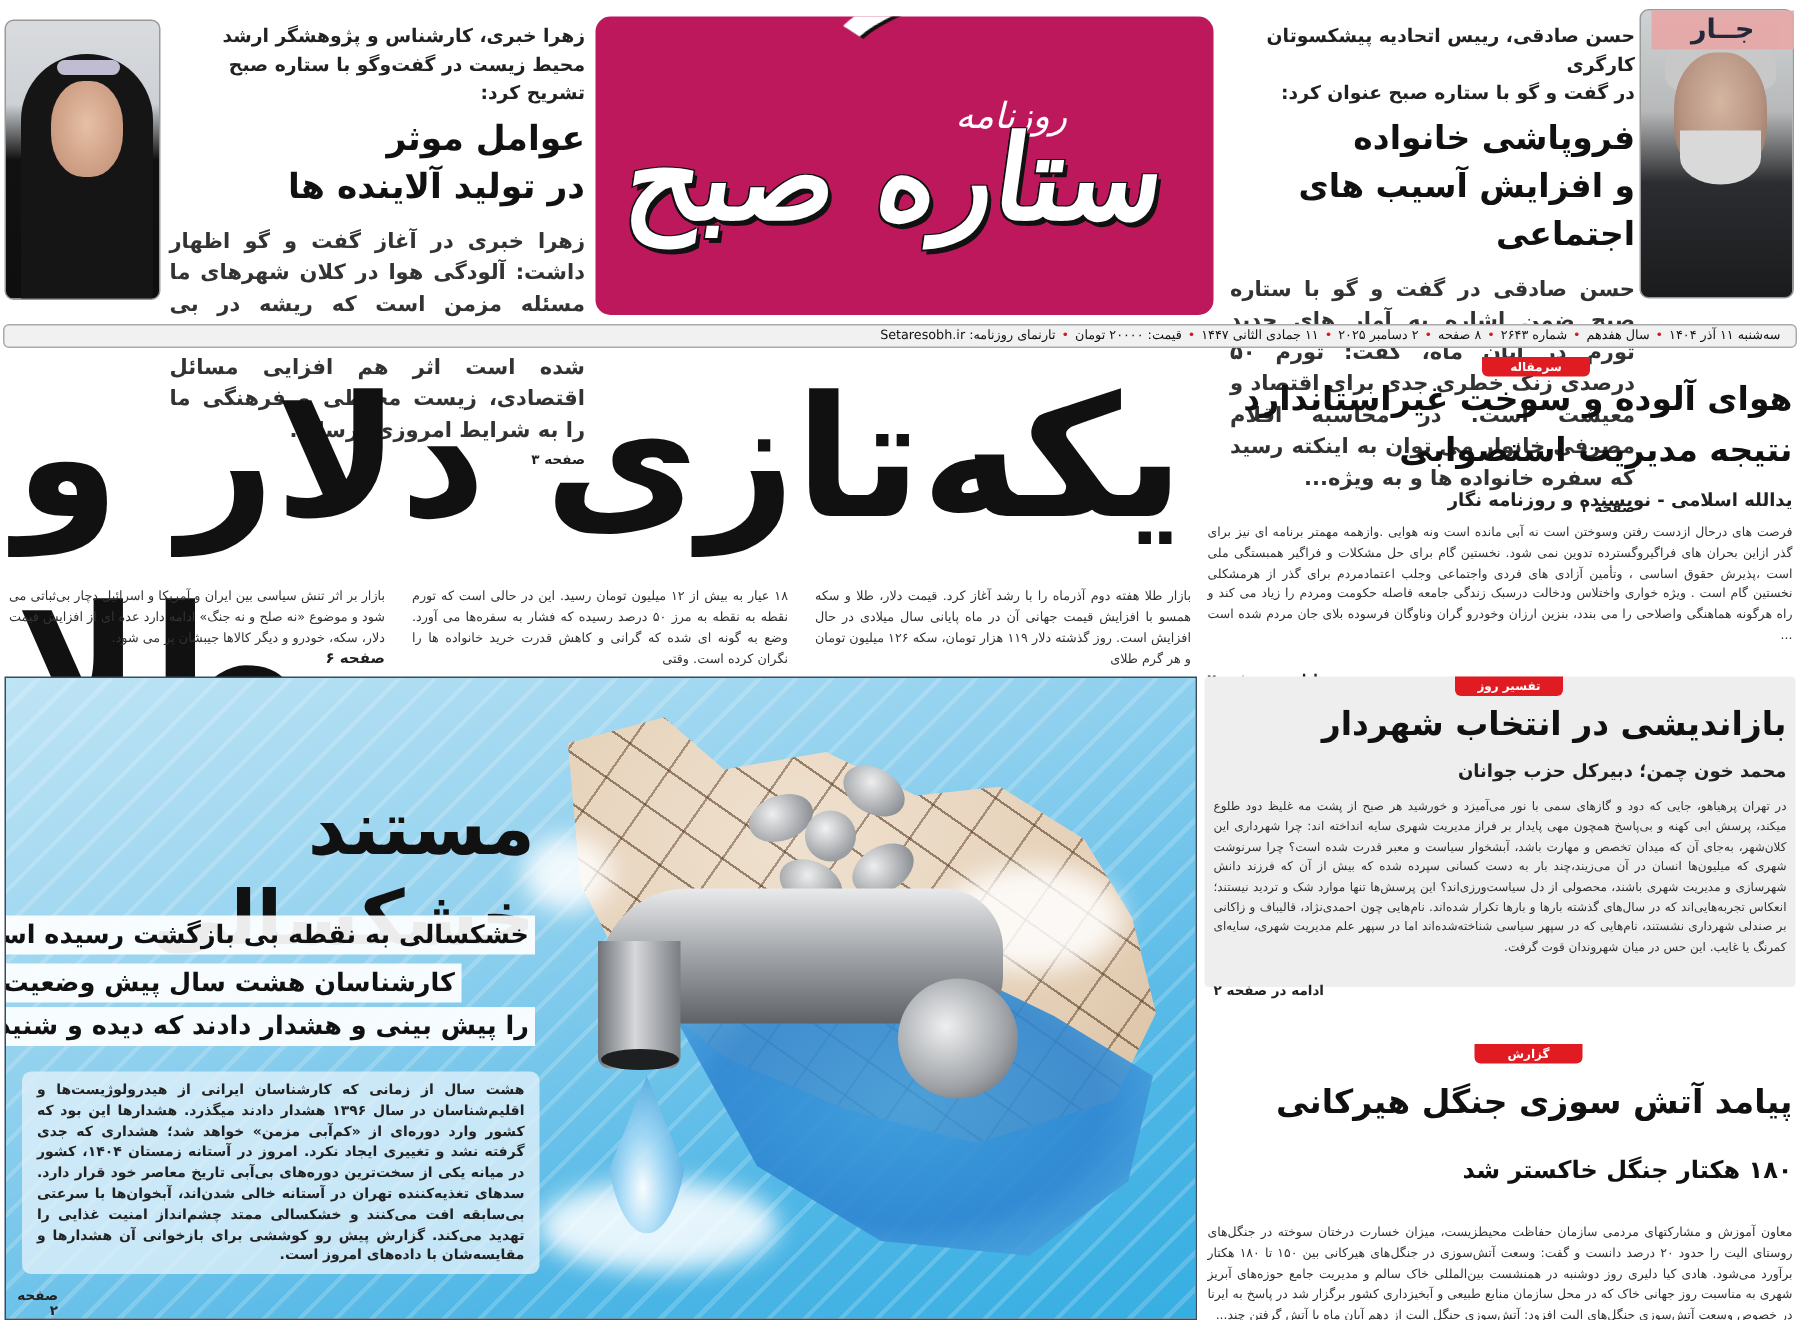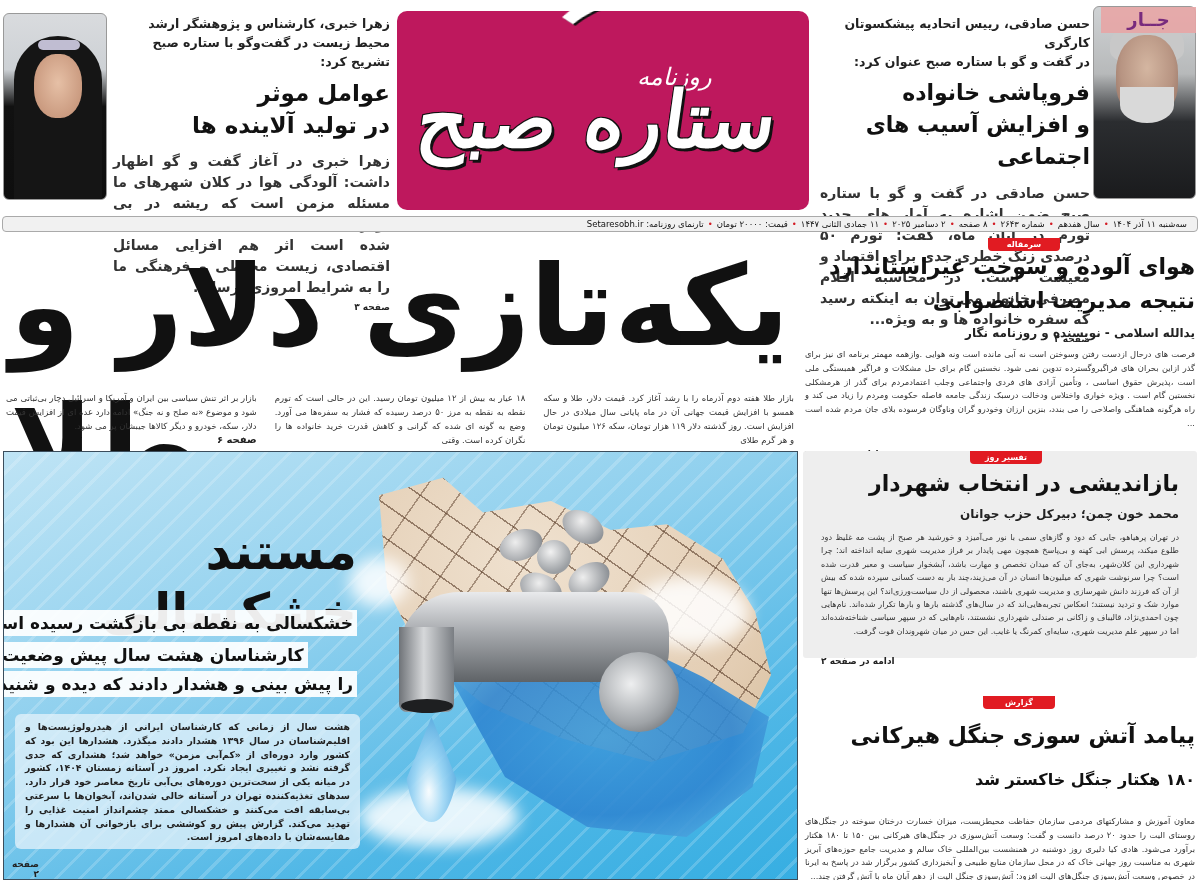--- a/index.html
+++ b/index.html
@@ -45,21 +45,21 @@
   .tr-photo .hair {
     position: absolute; left: 16px; top: 16px; width: 74px; height: 40px; border-radius: 50% 50% 30% 30%;
     background: #c8c8c8;
   }
   .tr-photo .beard {
     position: absolute; left: 26px; top: 80px; width: 54px; height: 36px; border-radius: 0 0 50% 50%;
     background: #d9d9d9;
   }
   .jar-badge {
     left: 1101px; top: 7px; width: 95px; height: 26px; background: #e8a6a6; opacity: .9;
-    color: #701a75; font-weight: bold; font-size: 18px; text-align: center; line-height: 26px;
+    color: #0f172a; font-weight: bold; font-size: 18px; text-align: center; line-height: 26px;
   }
   .tr-text { left: 820px; top: 14px; width: 270px; text-align: right; }
   .kicker { font-size: 12.5px; font-weight: bold; line-height: 19px; color: #222; }
   .headline-big { font-size: 22px; font-weight: bold; line-height: 32px; color: #111; margin-top: 6px; }
   .body-small { font-size: 14px; line-height: 21px; color: #333; text-align: justify; margin-top: 10px; font-weight: bold; }
   .page-ref { font-size: 9px; color: #222; margin-top: 4px; font-weight: bold; }
 
   
   .tl-photo {
     left: 3px; top: 13px; width: 104px; height: 187px;
@@ -188,21 +188,21 @@
   }
   .editorial { left: 805px; top: 232px; width: 390px; }
   .editorial .rc-tag { right: 135px; top: 6px; }
   .rc-title { font-size: 22px; font-weight: bold; text-align: right; line-height: 34px; color: #111; }
   .rc-byline { font-size: 12px; font-weight: bold; color: #222; text-align: right; }
   .rc-body { font-size: 8.3px; line-height: 13.8px; color: #333; text-align: justify; }
   .rc-cont { font-size: 9px; font-weight: bold; color: #222; text-align: left; margin-top: 18px; }
 
   .tafsir {
     left: 803px; top: 451px; width: 394px; height: 207px;
-    background: #eeeeee; border-radius: 3px; padding: 0 18px;
+    background: #eeeeee; border-radius: 3px; padding: 0 6px;
   }
   .tafsir .rc-tag { right: 155px; top: 0; }
   .report { left: 805px; top: 689px; width: 390px; }
   .report .rc-tag { right: 140px; top: 7px; }
 </style>
 </head>
 <body>
 
 <div class="abs masthead-logo">
   <div class="logo-swoosh"></div>

